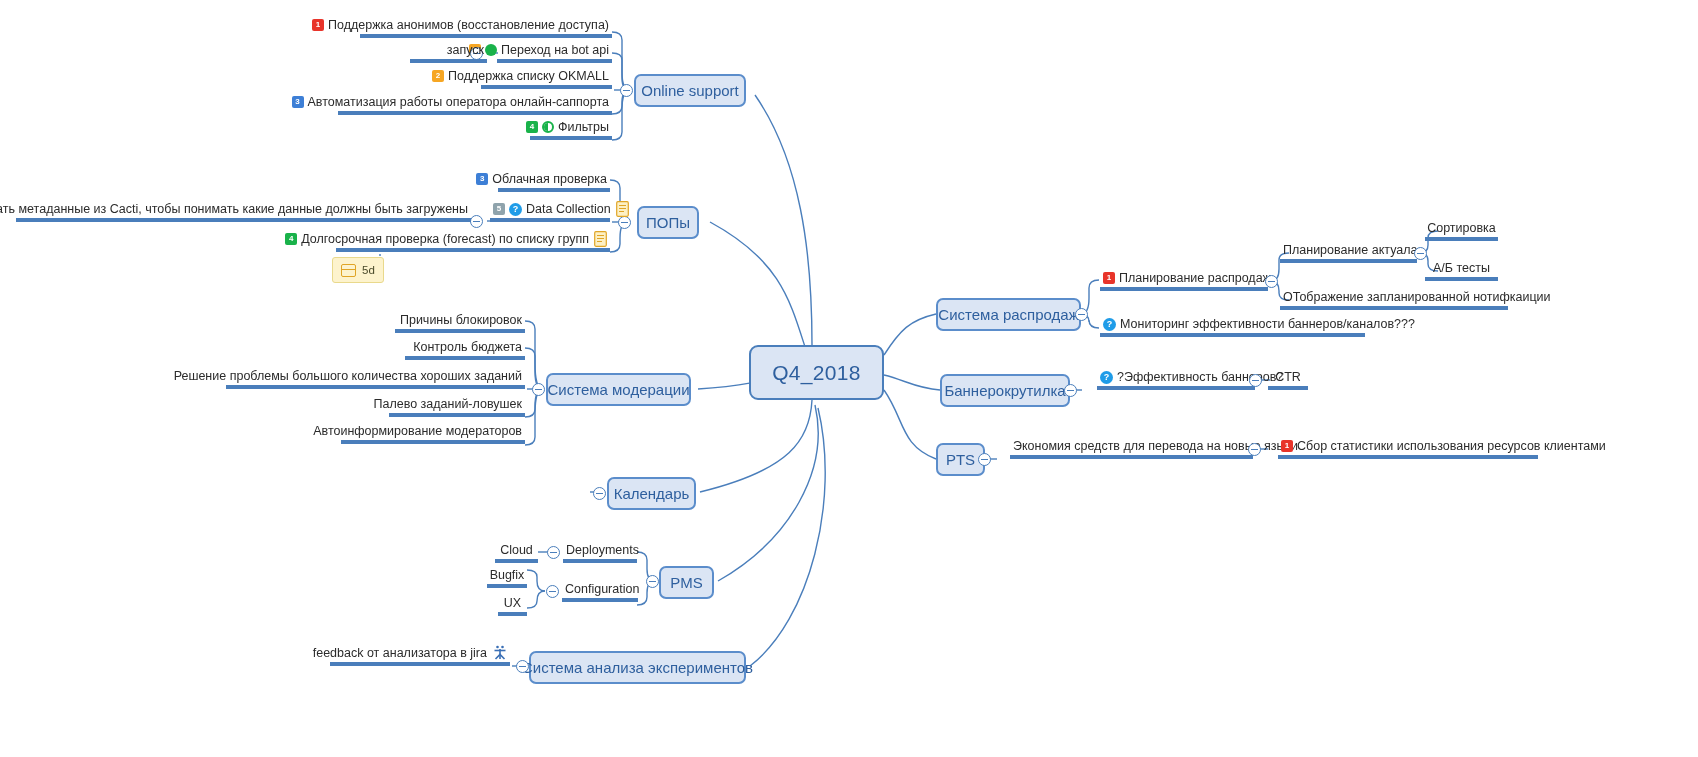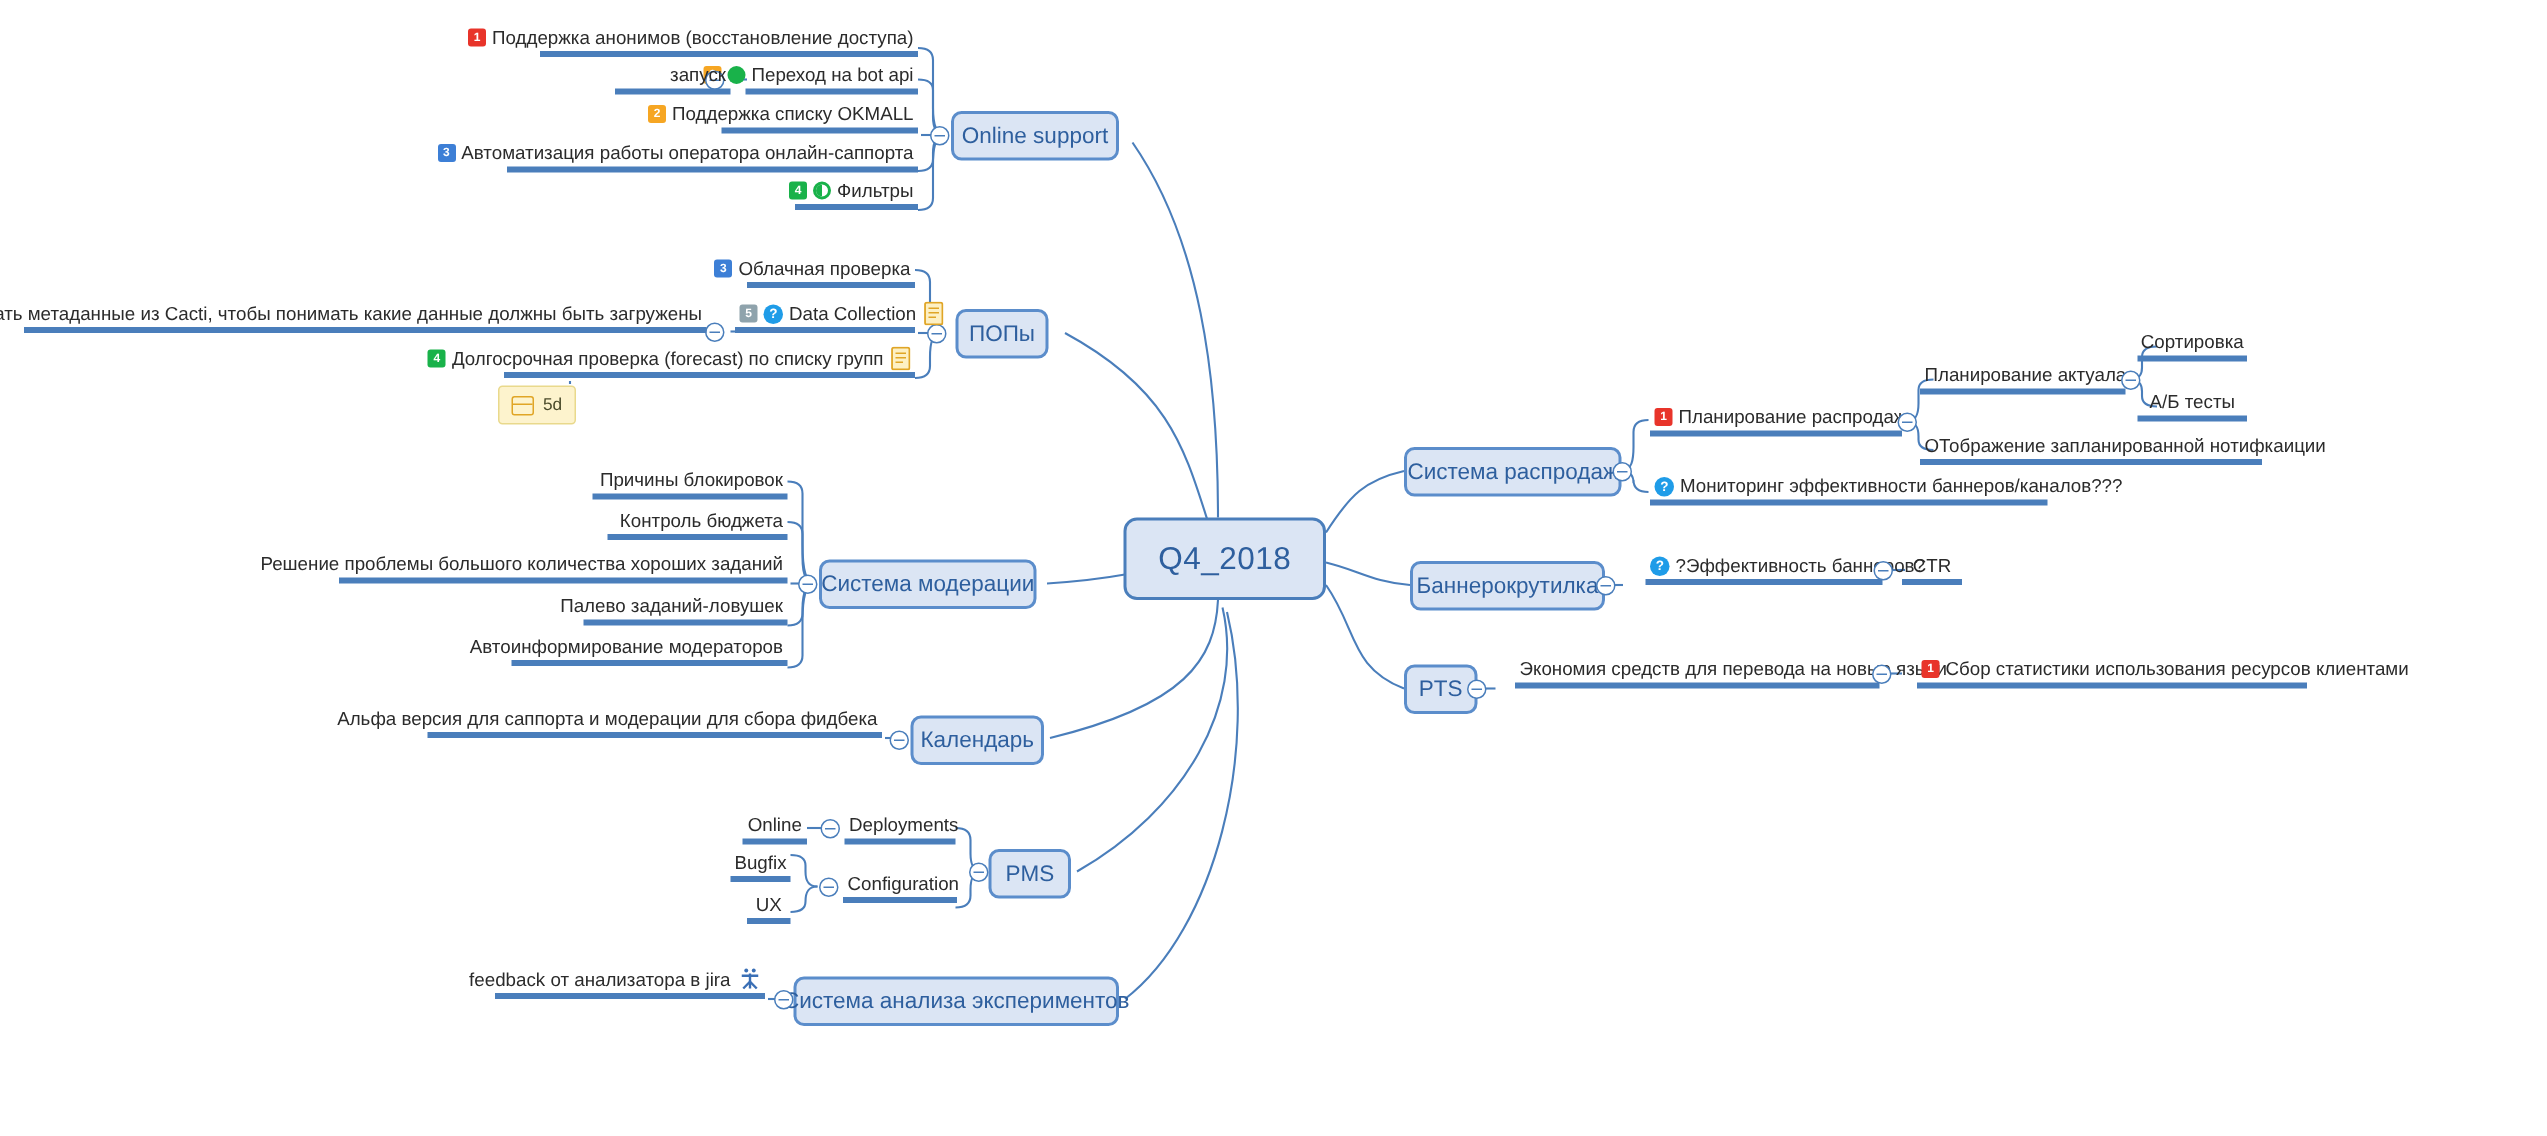--- a/index.html
+++ b/index.html
@@ -388,35 +388,32 @@
     <span class="txt">Палево заданий-ловушек</span>
   </div>
   <div class="sub r" style="left:341px; top:424px; width:184px;">
     <span class="txt">Автоинформирование модераторов</span>
   </div>
 
   <div class="mainbox" style="left:607px; top:477px; width:89px; height:33px;align-items:center;">
     <span>Календарь</span>
   </div>
   <div class="handle" style="left:593px; top:487px;"></div>
-  <div class="sub r" style="left:285px; top:472px; width:303px;">
-    <span class="txt">Альфа версия для саппорта и модерации для сбора фидбека</span>
-  </div>
 
   <div class="mainbox" style="left:659px; top:566px; width:55px; height:33px;">
     <span>PMS</span>
   </div>
   <div class="handle" style="left:646px; top:575px;"></div>
 
   <div class="sub l" style="left:563px; top:543px; width:74px;">
     <span class="txt">Deployments</span>
   </div>
   <div class="handle" style="left:547px; top:546px;"></div>
   <div class="sub c" style="left:495px; top:543px; width:43px;">
-    <span class="txt">Online</span>
+    <span class="txt">Cloud</span>
   </div>
 
   <div class="sub l" style="left:562px; top:582px; width:76px;">
     <span class="txt">Configuration</span>
   </div>
   <div class="handle" style="left:546px; top:585px;"></div>
   <div class="sub c" style="left:487px; top:568px; width:40px;">
     <span class="txt">Bugfix</span>
   </div>
   <div class="sub c" style="left:498px; top:596px; width:29px;">

